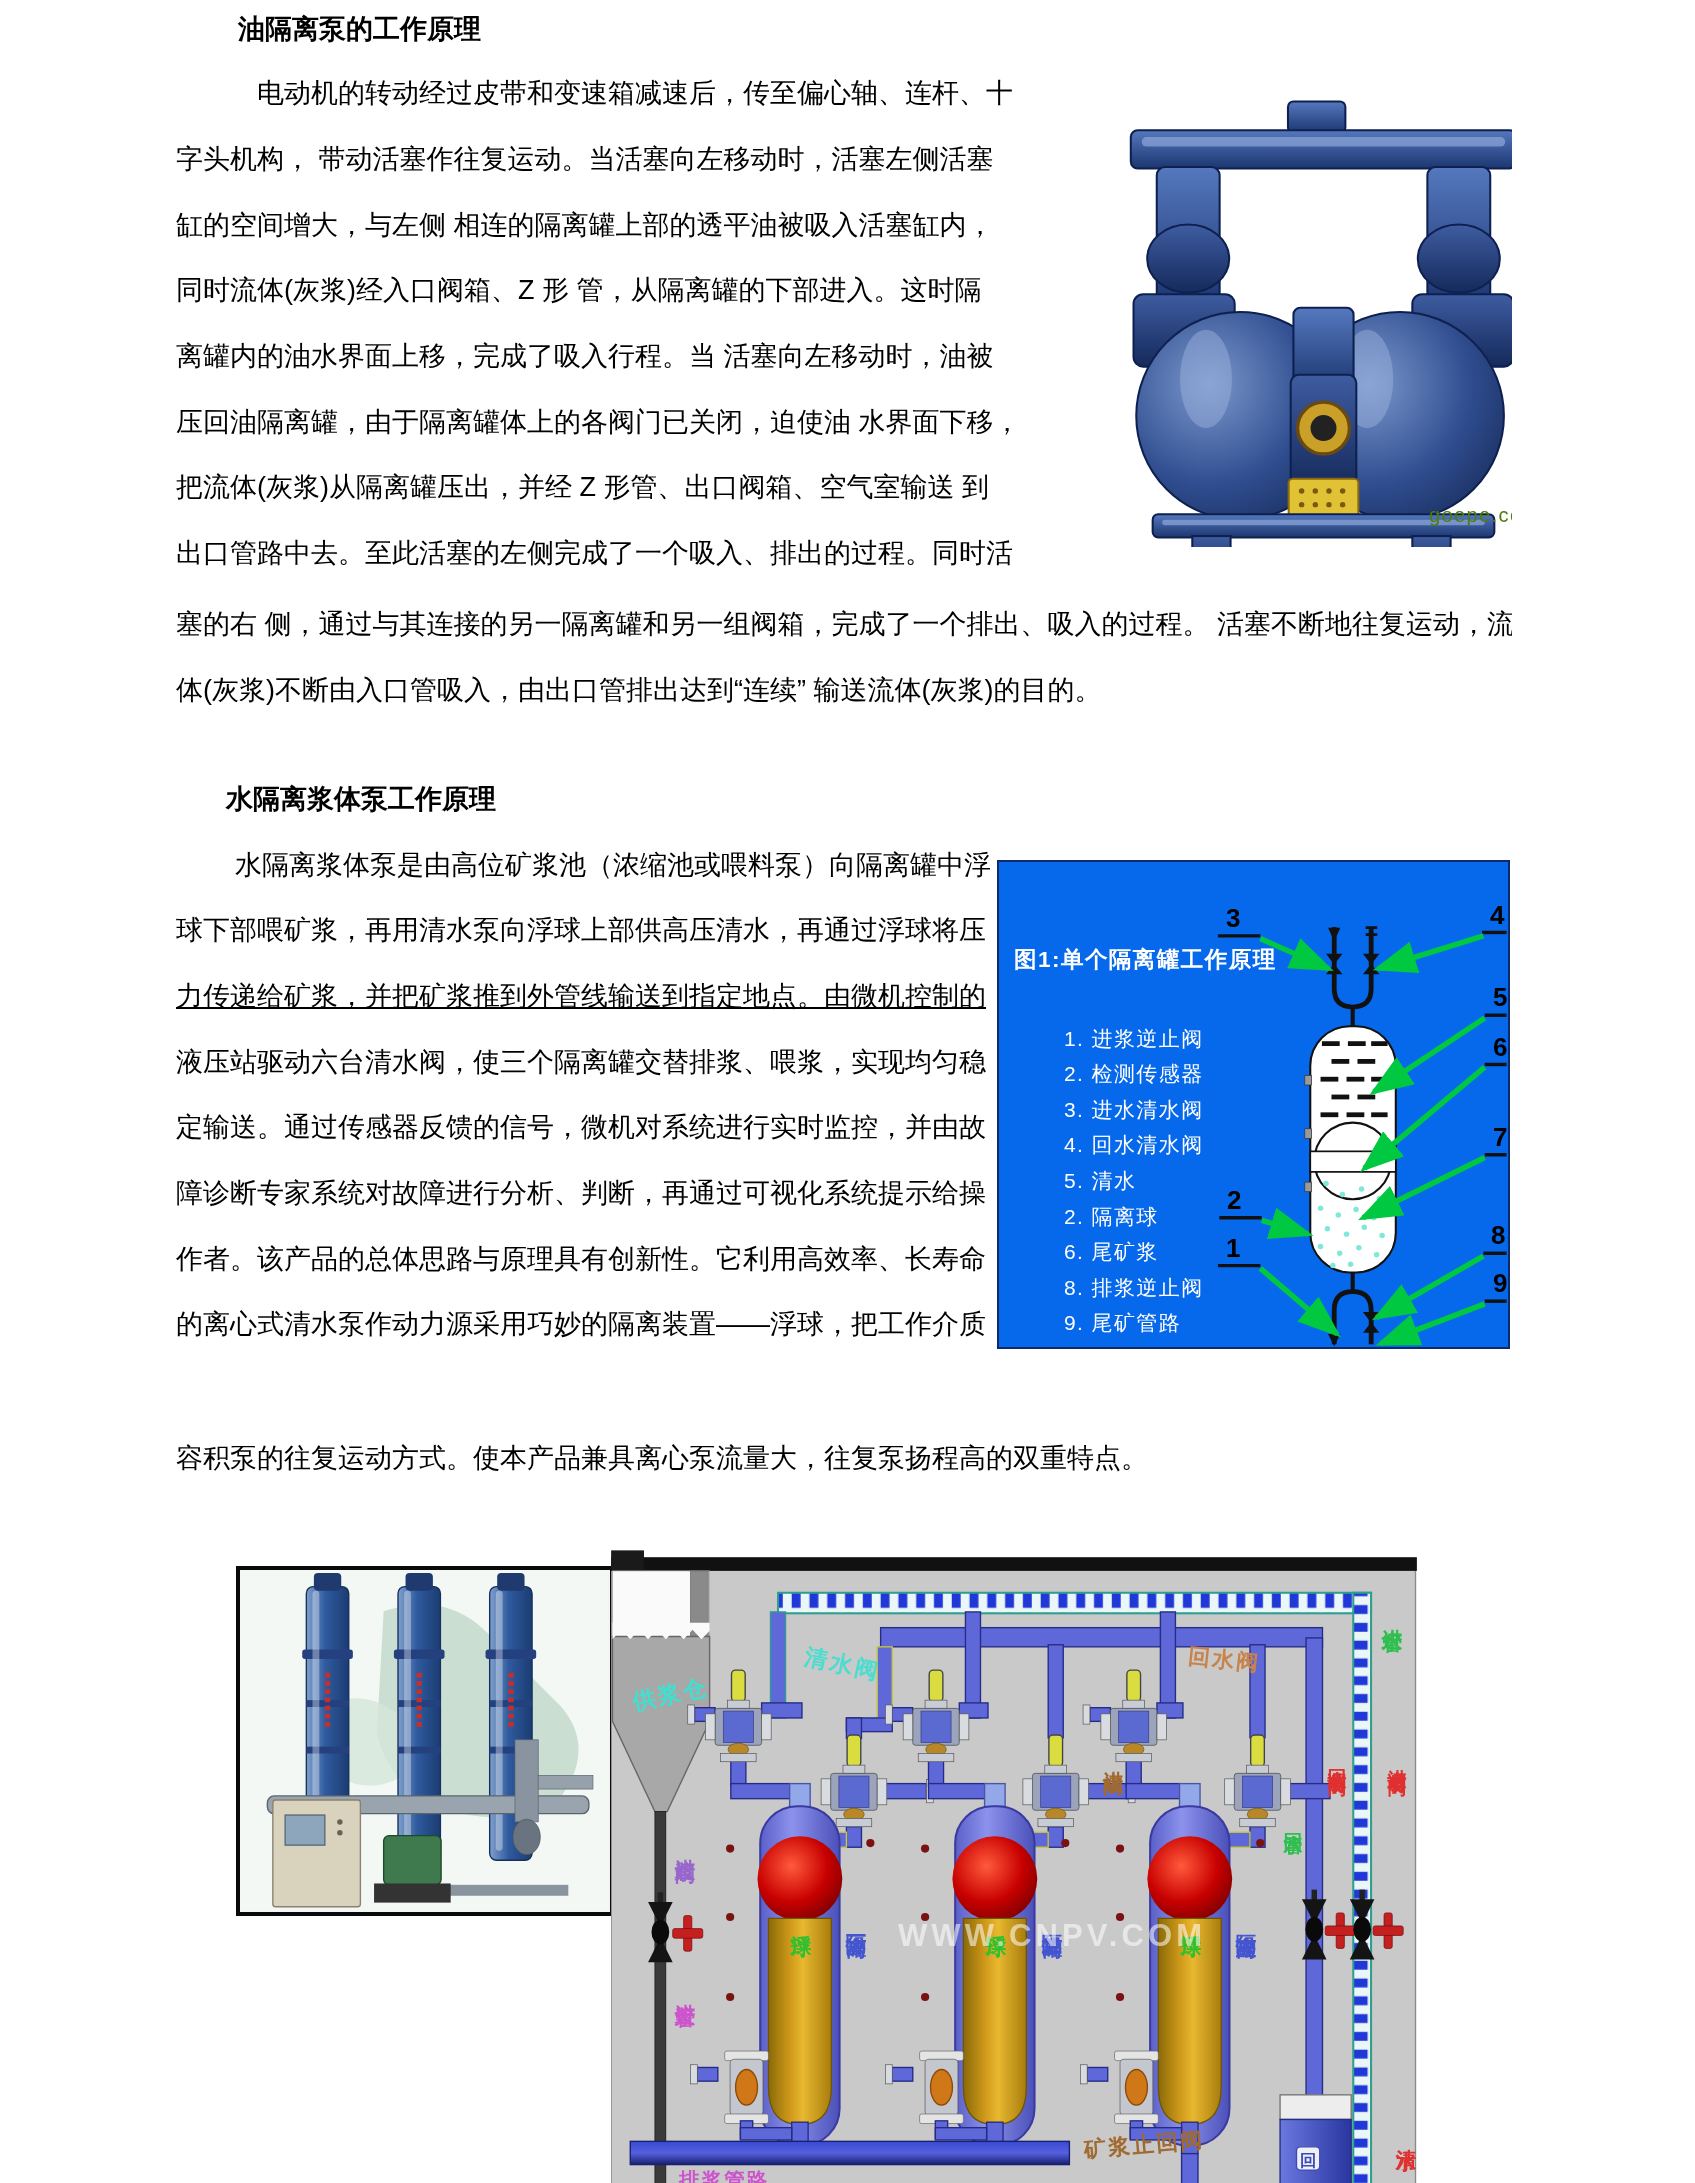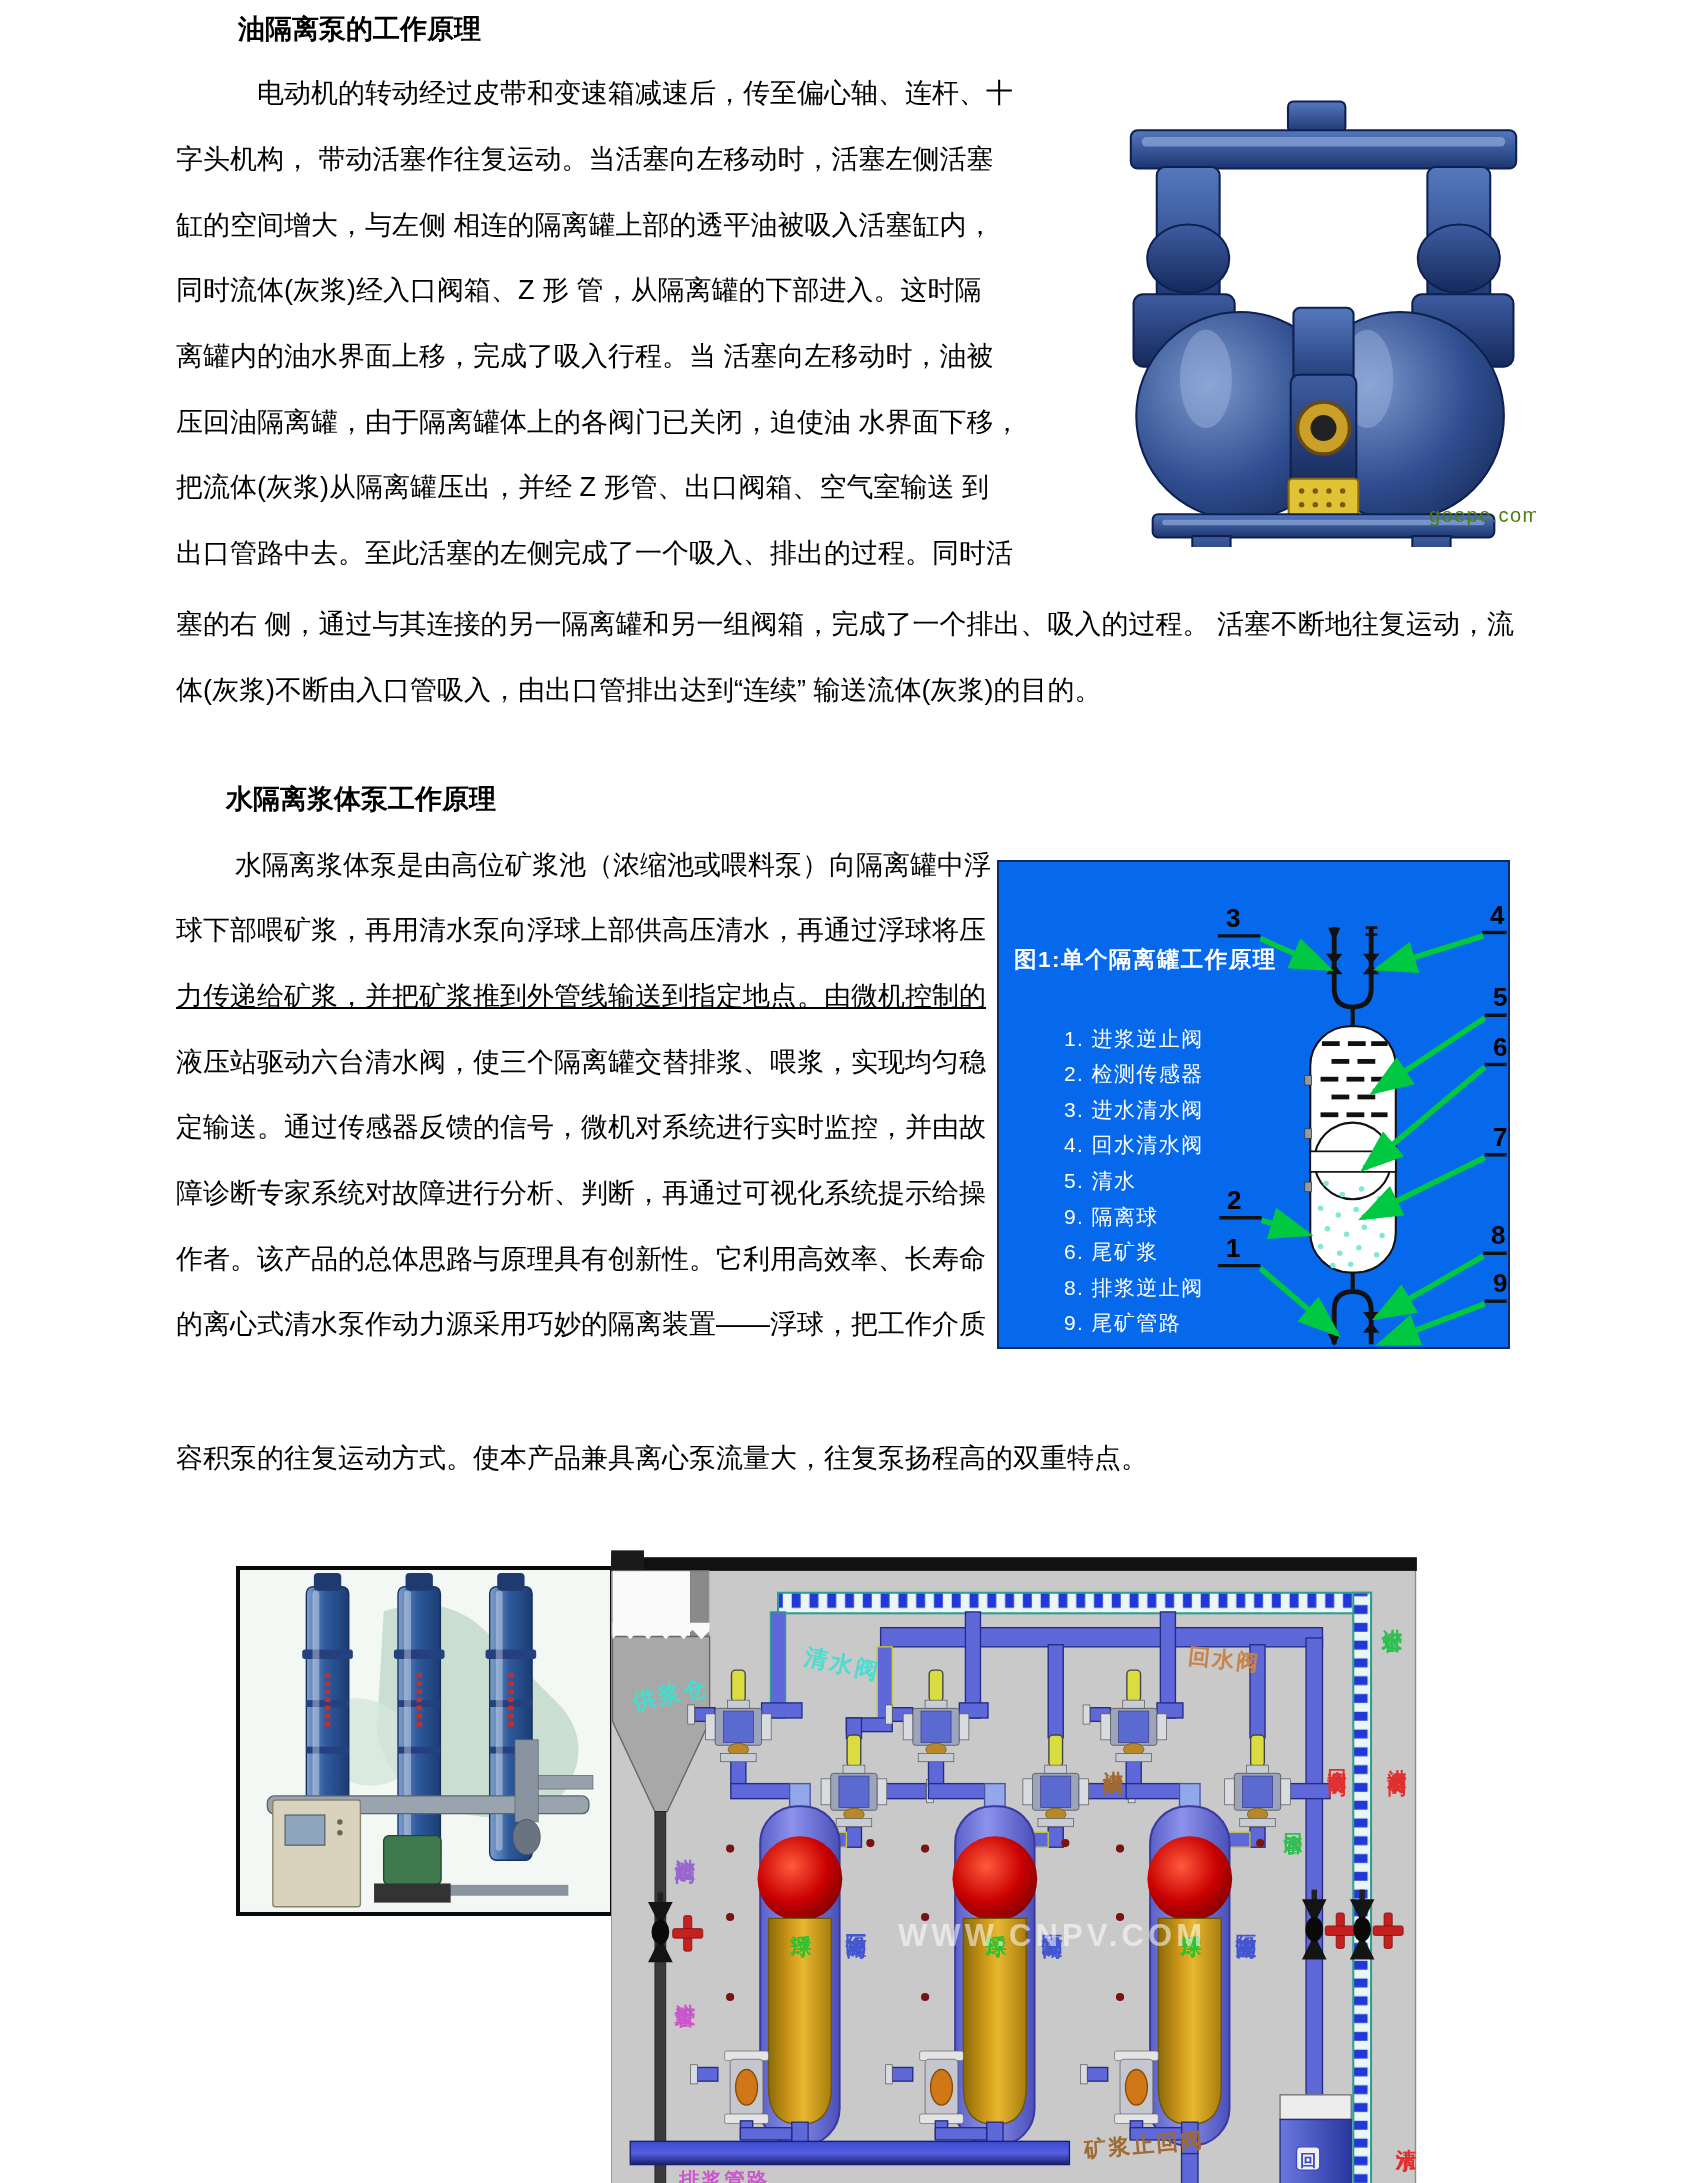--- a/index.html
+++ b/index.html
@@ -1,17 +1,17 @@
 <!DOCTYPE html>
 <html style="font-size:11px"><head>
 <meta charset="utf-8">
 <style>
   html,body{margin:0;padding:0;background:#fff;}
   .page{position:relative;width:1512px;height:2183px;background:#ffffff;overflow:hidden;
-        font-family:"Liberation Sans","DejaVu Sans",sans-serif;padding-left:24px;}
+        font-family:"Liberation Sans","DejaVu Sans",sans-serif;}
   .h1{position:absolute;font-size:27px;font-weight:bold;color:#000;white-space:nowrap;}
   .bl{position:absolute;font-size:27px;color:#000;white-space:nowrap;}
   .fig1{position:absolute;left:997px;top:860px;width:513px;height:489px;
         background:#0669EC;border:2.1px solid #0A2A6A;box-sizing:border-box;overflow:hidden;}
   .fig1 .ft{position:absolute;left:15px;top:82px;color:#fff;font-size:22.6px;font-weight:bold;letter-spacing:1.4px;}
   .fig1 .leg{position:absolute;left:65px;color:#fff;font-size:21px;letter-spacing:1.4px;white-space:nowrap;}
   .fig1 .num{position:absolute;color:#000;font-size:26px;font-weight:bold;}
   .photo1{position:absolute;left:1091px;top:96px;width:465px;height:451px;}
   .photo1 .wm{position:absolute;left:338px;top:408px;font-size:20px;color:#4d7c0f;letter-spacing:1.4px;}
   .photo2{position:absolute;left:236px;top:1566px;width:378px;height:350px;border:4.8px solid #0a0a0a;box-sizing:border-box;background:#f2f6f2;}
@@ -195,21 +195,21 @@
         <line x1="708" y1="576" x2="552" y2="666"></line>
         <line x1="710" y1="646" x2="558" y2="704"></line>
       </g>
     </svg>
     <span class="ft">图1:单个隔离罐工作原理</span>
     <span class="leg" style="top:163px">1. 进浆逆止阀</span>
     <span class="leg" style="top:198px">2. 检测传感器</span>
     <span class="leg" style="top:234px">3. 进水清水阀</span>
     <span class="leg" style="top:269px">4. 回水清水阀</span>
     <span class="leg" style="top:305px">5. 清水</span>
-    <span class="leg" style="top:341px">9. 隔离球</span>
+    <span class="leg" style="top:341px">2. 隔离球</span>
     <span class="leg" style="top:376px">6. 尾矿浆</span>
     <span class="leg" style="top:412px">8. 排浆逆止阀</span>
     <span class="leg" style="top:447px">9. 尾矿管路</span>
     <span class="num" style="left:227px;top:41px">3</span>
     <span class="num" style="left:491px;top:38px">4</span>
     <span class="num" style="left:494px;top:120px">5</span>
     <span class="num" style="left:494px;top:170px">6</span>
     <span class="num" style="left:494px;top:260px">7</span>
     <span class="num" style="left:228px;top:323px">2</span>
     <span class="num" style="left:227px;top:371px">1</span>

